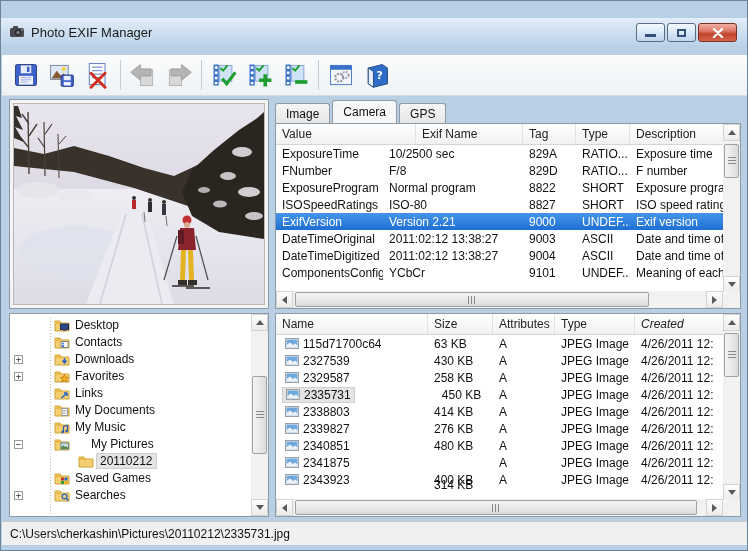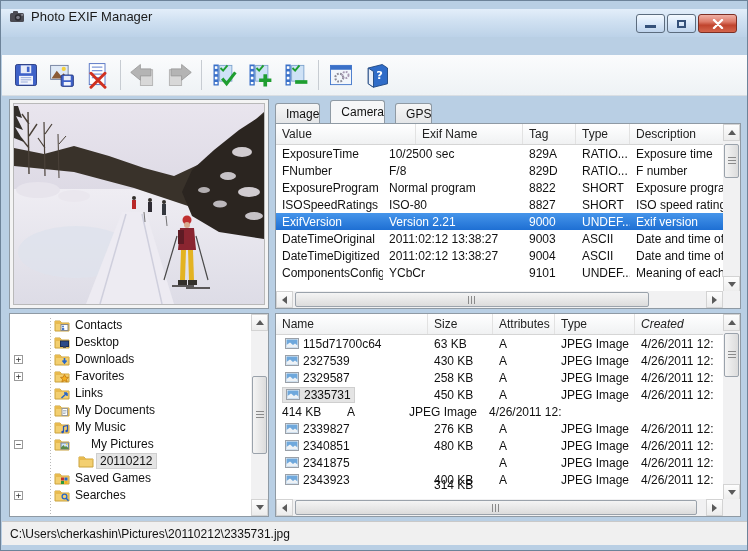--- a/index.html
+++ b/index.html
@@ -1,22 +1,22 @@
 <!DOCTYPE html>
 <html><head>
 <meta charset="utf-8">
 <style>
   * { margin:0; padding:0; box-sizing:border-box; }
   html,body { width:748px; height:551px; font-family:"Liberation Sans","DejaVu Sans",sans-serif; }
   #win { position:relative; width:748px; height:551px; background:#b9cfe4; overflow:hidden;
          border:1px solid #6d8399; }
 
   
-  #titlebar { position:absolute; left:0; top:8px; width:100%; height:28px;
-    background:linear-gradient(#e3eefa,#cfe0f1 45%,#bcd2e8); display:flex; align-items:flex-start; }
+  #titlebar { position:absolute; left:0; top:17px; width:100%; height:28px;
+    background:linear-gradient(#e3eefa,#cfe0f1 45%,#bcd2e8); display:flex; align-items:center; }
   #app-icon { width:16px; height:16px; margin:0 6px 0 8px; }
   #title-text { font-size:13px; color:#1a1a1a; }
   .winbtns { position:absolute; top:5px; right:10px; display:flex; gap:2px; }
   .wbtn { height:19px; border:1px solid #5c6c7e; border-radius:3px;
     background:linear-gradient(#f4f9fe,#dceafa 45%,#bfd4ec); display:flex; align-items:center; justify-content:center; cursor:default; }
   .wbtn.min,.wbtn.max { width:29px; }
   .wbtn.close { width:39px; border-color:#7c2f24; background:linear-gradient(#f0b0a4,#dd7a68 40%,#c0442e 60%,#d4654c); }
   .g-min { width:11px; height:3px; background:#35517a; margin-top:6px; }
   .g-max { width:9px; height:8px; border:2px solid #35517a; background:transparent; }
 
@@ -37,21 +37,21 @@
   .panel { position:absolute; background:#fff; border:1px solid #8f9aa4; }
 
   
   #photo-panel { left:8px; top:98px; width:260px; height:210px; background:#f4f4f4; padding:3px; }
   #photo-panel svg { display:block; width:252px; height:202px; border:1px solid #b9b9b9; }
 
   
   #tabs { position:absolute; left:274px; top:100px; height:22px; display:flex; align-items:flex-end; }
   .tab { font-size:12px; color:#111; background:linear-gradient(#f6f6f6,#e4e6e8);
     border:1px solid #8f9aa4; border-bottom:none; border-radius:3px 3px 0 0;
-    padding:3px 0 3px 10px; margin-right:10px; height:20px; }
+    padding:3px 10px 3px 10px; margin-right:2px; height:20px; }
   .tab.active { background:#f6f7f8; height:23px; position:relative; z-index:3; padding-top:4px; }
 
   
   #exif-panel { left:274px; top:122px; width:466px; height:186px; overflow:hidden; }
   .hdr-row { display:flex; height:21px; border-bottom:1px solid #d5d5d5; background:linear-gradient(#ffffff,#f6f7f8 60%,#f0f1f2); }
   .hdr-cell { font-size:12px; color:#222; padding:3px 4px 0 6px; border-right:1px solid #e2e2e2; overflow:hidden; white-space:nowrap; }
   .trow { display:flex; height:17px; align-items:center; background:#fff; }
   .tcell { font-size:12px; color:#111; padding:0 4px 0 6px; overflow:hidden; white-space:nowrap; flex-shrink:0; }
   .trow.sel { background:linear-gradient(#4695ea,#1e6fd3); }
   .trow.sel .tcell { color:#fff; }
@@ -375,34 +375,34 @@
     </div>
   </div>
 
   <div class="panel" id="tree-panel">
     <div id="tree-guide"></div>
     <div id="tree-body" style="padding-top:3px;">
         <div class="tree-row">
           <span class="tree-icon" style="left: 44px;"><svg viewBox="0 0 16 14">
               <path d="M1 4 L1 13 L15 13 L15 5 L7.5 5 L6 3 L1 3 Z" fill="#f3cf70" stroke="#caa23c"></path>
               <path d="M1 6 L15 6 L15 5 L7.5 5 L6 3 L1 3 Z" fill="#e8ba4e"></path>
+              <rect x="6.5" y="6" width="8" height="5.5" fill="#2c4a88" stroke="#1a2c55"></rect>
+              <rect x="9" y="11.5" width="3" height="1.5" fill="#555"></rect>
+            </svg></span>
+          <span class="tree-label" style="left: 62px;">Desktop</span>
+        </div>
+        <div class="tree-row">
+          <span class="tree-icon" style="left: 44px;"><svg viewBox="0 0 16 14">
+              <path d="M1 4 L1 13 L15 13 L15 5 L7.5 5 L6 3 L1 3 Z" fill="#f3cf70" stroke="#caa23c"></path>
+              <path d="M1 6 L15 6 L15 5 L7.5 5 L6 3 L1 3 Z" fill="#e8ba4e"></path>
               <rect x="7" y="6.5" width="7" height="6" fill="#fff" stroke="#888"></rect>
               <circle cx="9" cy="8.5" r="1" fill="#4a78c8"></circle>
               <rect x="8" y="10" width="2.2" height="2" fill="#4a78c8"></rect>
             </svg></span>
           <span class="tree-label" style="left: 62px;">Contacts</span>
-        </div>
-        <div class="tree-row">
-          <span class="tree-icon" style="left: 44px;"><svg viewBox="0 0 16 14">
-              <path d="M1 4 L1 13 L15 13 L15 5 L7.5 5 L6 3 L1 3 Z" fill="#f3cf70" stroke="#caa23c"></path>
-              <path d="M1 6 L15 6 L15 5 L7.5 5 L6 3 L1 3 Z" fill="#e8ba4e"></path>
-              <rect x="6.5" y="6" width="8" height="5.5" fill="#2c4a88" stroke="#1a2c55"></rect>
-              <rect x="9" y="11.5" width="3" height="1.5" fill="#555"></rect>
-            </svg></span>
-          <span class="tree-label" style="left: 62px;">Desktop</span>
         </div>
         <div class="tree-row">
           <span class="expander" style="left: 4px;">+</span>
           <span class="tree-icon" style="left: 44px;"><svg viewBox="0 0 16 14">
               <path d="M1 4 L1 13 L15 13 L15 5 L7.5 5 L6 3 L1 3 Z" fill="#f3cf70" stroke="#caa23c"></path>
               <path d="M1 6 L15 6 L15 5 L7.5 5 L6 3 L1 3 Z" fill="#e8ba4e"></path>
               <path d="M10.5 6 L10.5 10 M8.5 8.5 L10.5 11 L12.5 8.5" stroke="#2866c8" stroke-width="1.6" fill="none"></path>
             </svg></span>
           <span class="tree-label" style="left: 62px;">Downloads</span>
         </div>
@@ -556,26 +556,36 @@
           <div class="tcell fname" style="width: 152px;">
             <span class="fname-inner sel">
               <svg width="14" height="11" viewBox="0 0 14 11">
                 <rect x="0.5" y="0.5" width="13" height="10" fill="#f4f4f4" stroke="#9aa0a8"></rect>
                 <rect x="1.5" y="1.5" width="11" height="8" fill="#6fa8dc"></rect>
                 <path d="M1.5 7 L5 4.5 L8 7 L10 5.5 L12.5 7.5 L12.5 9.5 L1.5 9.5 Z" fill="#eef2f6"></path>
               </svg>
               <span>2335731</span>
             </span>
           </div>
-          <div class="tcell" style="width: 65px;">450 KB</div>
-          <div class="tcell" style="width: 62px;">A</div>
-          <div class="tcell" style="width: 80px;">JPEG Image</div>
-          <div class="tcell" style="width: 90px;">4/26/2011 12:</div>
-        </div>
-        <div class="trow">
+          <div class="tcell" style="width: 65px; text-align: center;">450 KB</div>
+          <div class="tcell" style="width: 62px;">A</div>
+          <div class="tcell" style="width: 80px;">JPEG Image</div>
+          <div class="tcell" style="width: 90px;">4/26/2011 12:</div>
+        </div>
+        <div class="trow">
+          <div class="tcell fname" style="width: 152px;">
+            <span class="fname-inner">
+              <svg width="14" height="11" viewBox="0 0 14 11">
+                <rect x="0.5" y="0.5" width="13" height="10" fill="#f4f4f4" stroke="#9aa0a8"></rect>
+                <rect x="1.5" y="1.5" width="11" height="8" fill="#6fa8dc"></rect>
+                <path d="M1.5 7 L5 4.5 L8 7 L10 5.5 L12.5 7.5 L12.5 9.5 L1.5 9.5 Z" fill="#eef2f6"></path>
+              </svg>
+              <span>2338803</span>
+            </span>
+          </div>
           <div class="tcell" style="width: 65px;">414 KB</div>
           <div class="tcell" style="width: 62px;">A</div>
           <div class="tcell" style="width: 80px;">JPEG Image</div>
           <div class="tcell" style="width: 90px;">4/26/2011 12:</div>
         </div>
         <div class="trow">
           <div class="tcell fname" style="width: 152px;">
             <span class="fname-inner">
               <svg width="14" height="11" viewBox="0 0 14 11">
                 <rect x="0.5" y="0.5" width="13" height="10" fill="#f4f4f4" stroke="#9aa0a8"></rect>

